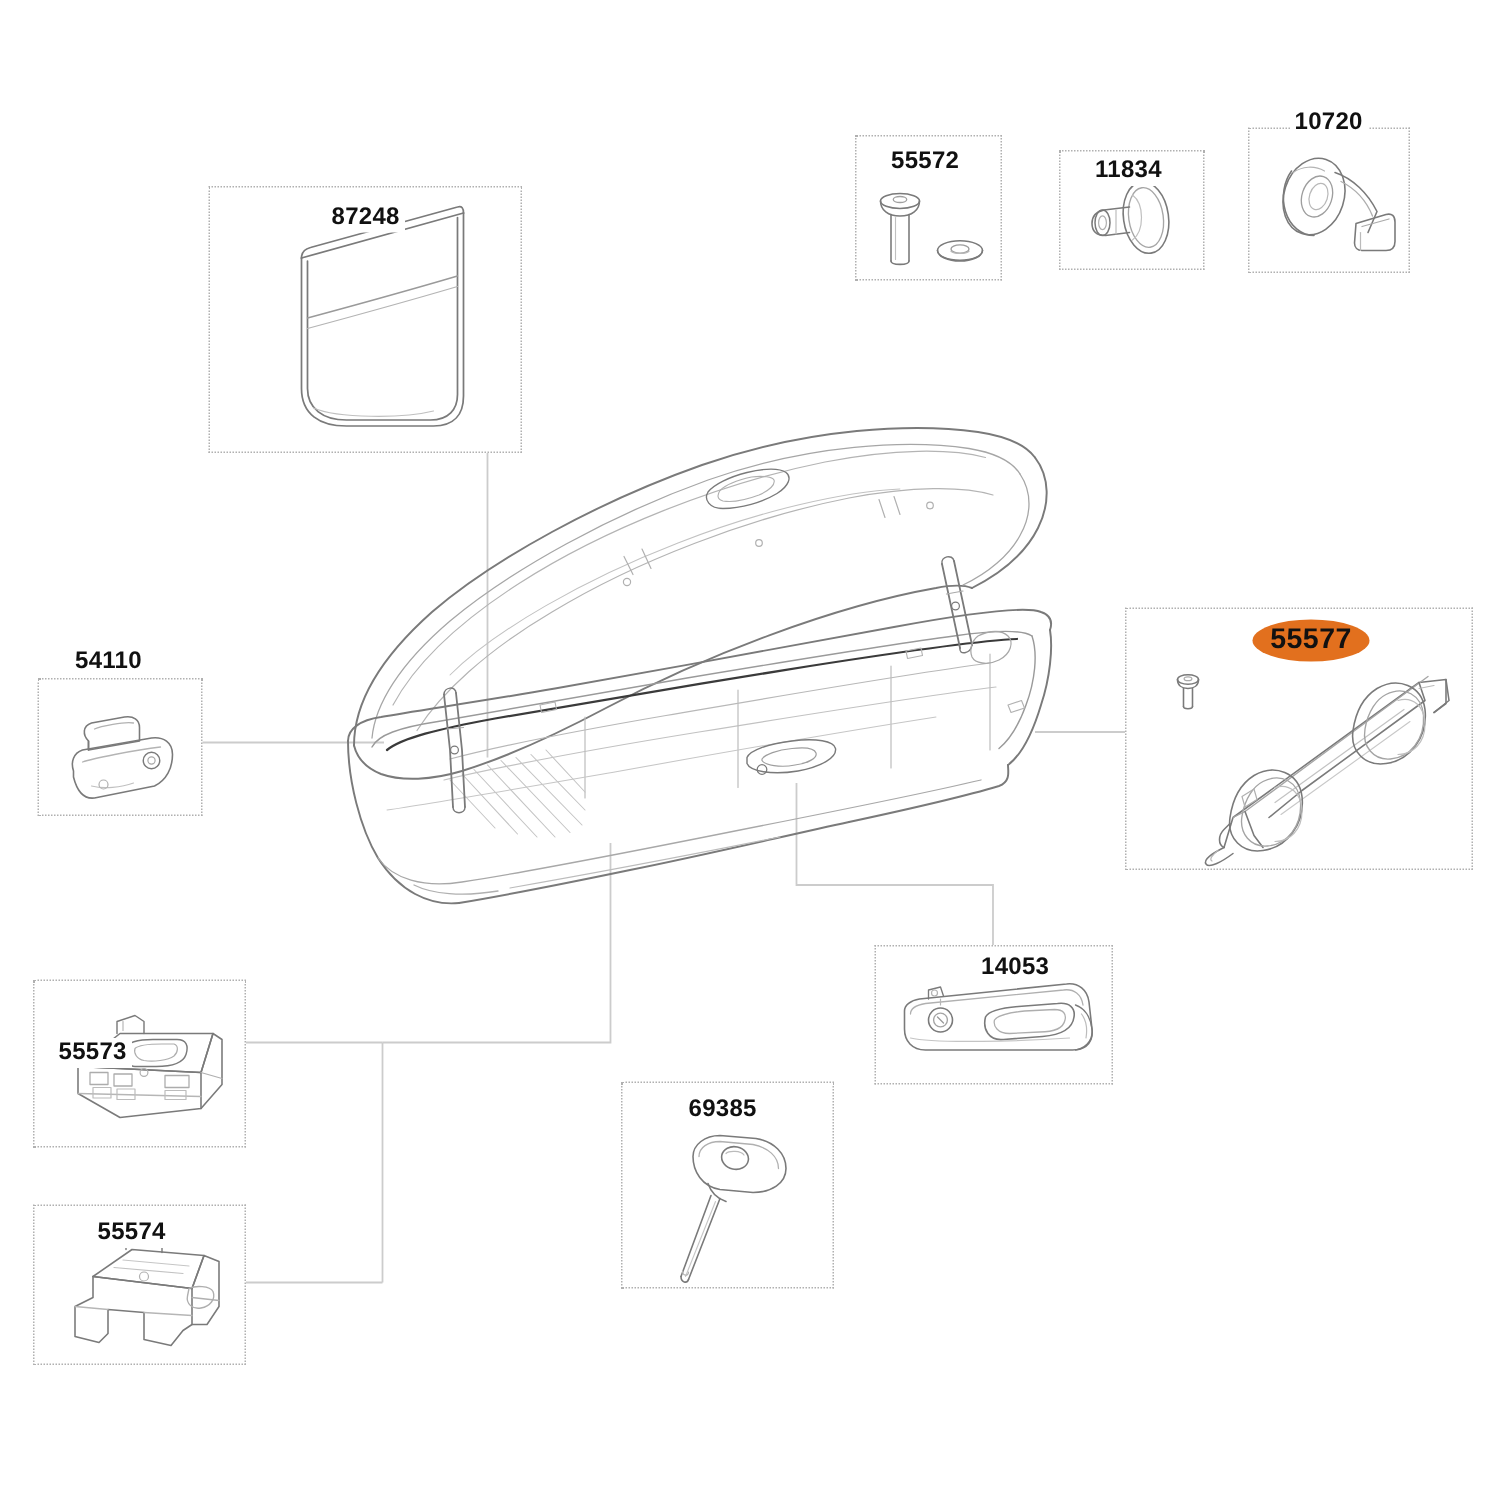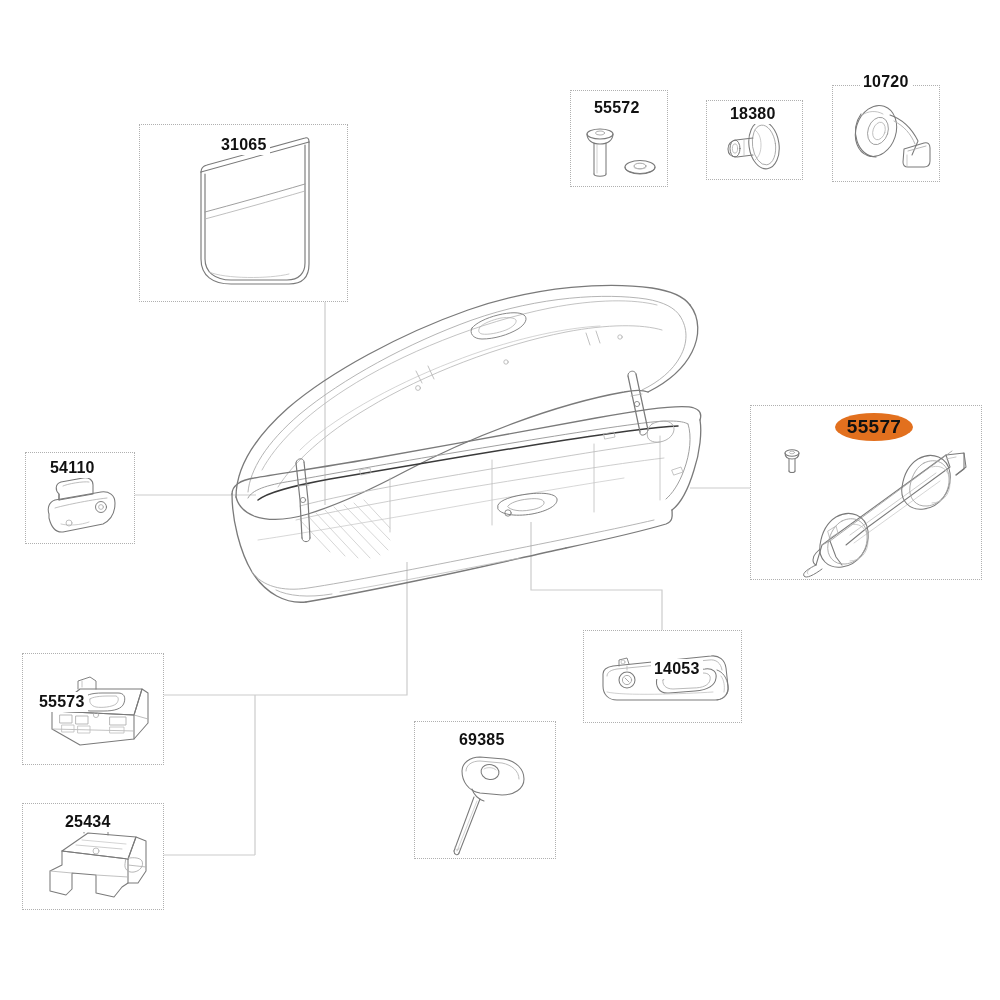--- a/index.html
+++ b/index.html
@@ -151,21 +151,21 @@
       <path d="M640,432 C639,437 647,436 648,430" stroke-width="1"></path>
       <path d="M631,396 L642,394" stroke-width="0.8" stroke="#aaa"></path>
       <circle cx="637" cy="404" r="2.6" stroke-width="0.8"></circle>
 
       <path d="M652,424 C660,420 668,420 672,424 C676,428 674,436 666,440
                C658,444 650,442 648,438 C646,433 648,427 652,424 Z" stroke-width="0.85" stroke="#a8a8a8"></path>
     </g>
   </svg>
 
   <div class="part-box" style="left:139px;top:124px;width:209px;height:178px;"></div>
-  <div class="part-label" style="left:218px;top:135px;">31065</div>
+  <div class="part-label" style="left:218px;top:135px;">87248</div>
   <div class="part-art" style="left:139px;top:124px;width:209px;height:178px;">
     <svg width="209" height="178" viewBox="0 0 209 178">
       <g fill="none" stroke="#7a7a7a" stroke-width="1.15" stroke-linejoin="round" stroke-linecap="round">
         <path d="M62,48 L62,135 C62,152 74,160 92,160 L150,160 C164,160 170,152 170,140 L170,18"></path>
         <path d="M66,50 L66,135 C66,148 76,156 92,156 L148,156 C160,156 166,149 166,139 L166,21"></path>
         <path d="M62,48 L170,18"></path>
         <path d="M62,48 C62,44 64,42 68,41 L166,14 C169,13 170,15 170,18"></path>
         <path d="M66,88 C92,81 132,70 166,60" stroke="#9a9a9a" stroke-width="0.95"></path>
         <path d="M66,95 C92,88 132,77 166,67" stroke="#b4b4b4" stroke-width="0.85"></path>
         <path d="M70,148 C86,155 130,155 150,150" stroke="#c0c0c0" stroke-width="0.8"></path>
@@ -190,21 +190,21 @@
 
         <ellipse cx="70" cy="77" rx="15" ry="6.5"></ellipse>
         <path d="M55,77 C55,81 62,84 70,84 C78,84 85,81 85,77"></path>
         <ellipse cx="70" cy="76" rx="6" ry="2.8" stroke="#9c9c9c" stroke-width="0.9"></ellipse>
         <path d="M64,77.5 C66,79.5 74,79.5 76,77.5" stroke="#b8b8b8" stroke-width="0.8"></path>
       </g>
     </svg>
   </div>
 
   <div class="part-box" style="left:706px;top:100px;width:97px;height:80px;"></div>
-  <div class="part-label" style="left:727px;top:104px;">18380</div>
+  <div class="part-label" style="left:727px;top:104px;">11834</div>
   <div class="part-art" style="left:706px;top:100px;width:97px;height:80px;">
     <svg width="97" height="80" viewBox="0 0 97 80">
       <g fill="none" stroke="#7a7a7a" stroke-width="1.05" stroke-linejoin="round" stroke-linecap="round">
         <ellipse cx="58" cy="45" rx="15" ry="24" transform="rotate(-8 58 45)"></ellipse>
         <ellipse cx="58" cy="45" rx="11.5" ry="20" transform="rotate(-8 58 45)" stroke="#a6a6a6" stroke-width="0.9"></ellipse>
         <path d="M47,38 L30,40 C25,41 22,44 22,49 C22,54 25,57 31,57 L47,55"></path>
         <ellipse cx="29" cy="48.5" rx="5" ry="8.5" stroke-width="1"></ellipse>
         <ellipse cx="29" cy="48.5" rx="2.6" ry="4.6" stroke="#b0b0b0" stroke-width="0.8"></ellipse>
         <path d="M38,40 L38,56" stroke="#bdbdbd" stroke-width="0.8"></path>
         <path d="M49,30 C53,33 55,38 55,45 C55,52 53,57 49,60" stroke="#c0c0c0" stroke-width="0.8"></path>
@@ -229,21 +229,21 @@
 
         <path d="M72,64 L92,58 C96,57 98,59 98,63 L98,76 C98,80 96,82 92,82
                  L76,82 C73,82 71,80 71,77 Z"></path>
         <path d="M76,66 L94,61" stroke="#aaa" stroke-width="0.85"></path>
         <path d="M75,82 L75,70" stroke="#bbb" stroke-width="0.8"></path>
       </g>
     </svg>
   </div>
 
   <div class="part-box" style="left:25px;top:452px;width:110px;height:92px;"></div>
-  <div class="part-label" style="left:47px;top:458px;">54110</div>
+  <div class="part-label" style="left:47px;top:431px;">54110</div>
   <div class="part-art" style="left:25px;top:452px;width:110px;height:92px;">
     <svg width="110" height="92" viewBox="0 0 110 92">
       <g fill="none" stroke="#7a7a7a" stroke-width="1.05" stroke-linejoin="round" stroke-linecap="round">
         <path d="M34,42 C30,38 30,32 36,30 L58,26 C64,25 68,28 68,33 L68,42 L34,48 Z"></path>
         <path d="M34,48 L34,42"></path>
         <path d="M38,34 C42,32 58,29 64,30" stroke="#b2b2b2" stroke-width="0.85"></path>
         <path d="M24,62 C22,56 24,50 30,48 L76,40 C84,39 90,43 90,51
                  C90,60 86,68 78,72 L38,80 C30,81 26,74 24,66 Z"></path>
         <path d="M30,56 C36,54 64,48 82,46" stroke="#b4b4b4" stroke-width="0.85"></path>
         <circle cx="76" cy="55" r="5.5" stroke-width="0.95"></circle>
@@ -331,21 +331,21 @@
         <path d="M88,74 L102,74 L102,80 L88,80 Z" stroke="#bcbcbc" stroke-width="0.8"></path>
         <circle cx="74" cy="62" r="2.6" stroke="#b0b0b0" stroke-width="0.8"></circle>
 
         <path d="M56,36 L56,28 L68,24 L74,28 L74,36" stroke-width="0.95"></path>
         <path d="M60,34 L60,28" stroke="#b8b8b8" stroke-width="0.8"></path>
       </g>
     </svg>
   </div>
 
   <div class="part-box" style="left:583px;top:630px;width:159px;height:93px;"></div>
-  <div class="part-label" style="left:651px;top:635px;margin-top:24px;">14053</div>
+  <div class="part-label" style="left:651px;top:635px;">14053</div>
   <div class="part-art" style="left:583px;top:630px;width:159px;height:93px;">
     <svg width="159" height="93" viewBox="0 0 159 93">
       <g fill="none" stroke="#7a7a7a" stroke-width="1.05" stroke-linejoin="round" stroke-linecap="round">
         <path d="M20,44 C20,40 24,37 30,36 L128,26 C136,25 142,30 143,38
                  L145,56 C146,64 140,70 132,70 L34,70 C25,70 20,64 20,56 Z"></path>
         <path d="M24,46 C24,42 28,40 34,39 L126,30 C133,29 138,33 139,40" stroke="#b0b0b0" stroke-width="0.85"></path>
 
         <circle cx="44" cy="50" r="8"></circle>
         <circle cx="44" cy="50" r="4.6" stroke="#a4a4a4" stroke-width="0.9"></circle>
         <path d="M42,48 L46,52" stroke="#9a9a9a" stroke-width="0.85"></path>
@@ -384,21 +384,21 @@
         <path d="M60,76 L40,130"></path>
         <path d="M66,78 L45,132"></path>
         <path d="M40,130 C40,134 44,135 45,132"></path>
         <path d="M63,80 L43,130" stroke="#c6c6c6" stroke-width="0.75"></path>
         <path d="M41,126 C41,130 45,130 45,127" stroke="#b4b4b4" stroke-width="0.8"></path>
       </g>
     </svg>
   </div>
 
   <div class="part-box" style="left:22px;top:803px;width:142px;height:107px;"></div>
-  <div class="part-label" style="left:62px;top:812px;">25434</div>
+  <div class="part-label" style="left:62px;top:812px;">55574</div>
   <div class="part-art" style="left:22px;top:803px;width:142px;height:107px;">
     <svg width="142" height="107" viewBox="0 0 142 107">
       <g fill="none" stroke="#7a7a7a" stroke-width="1.05" stroke-linejoin="round" stroke-linecap="round">
 
         <path d="M40,48 L66,30 L114,34 L106,56 Z"></path>
         <path d="M40,48 L106,56" stroke-width="0.95"></path>
 
         <path d="M40,48 L40,62 L28,68 L28,88 L44,92 L50,86 L50,70
                  L74,72 L74,90 L92,94 L100,84 L106,80 L106,56"></path>
         <path d="M28,68 L50,70" stroke="#b6b6b6" stroke-width="0.85"></path>

